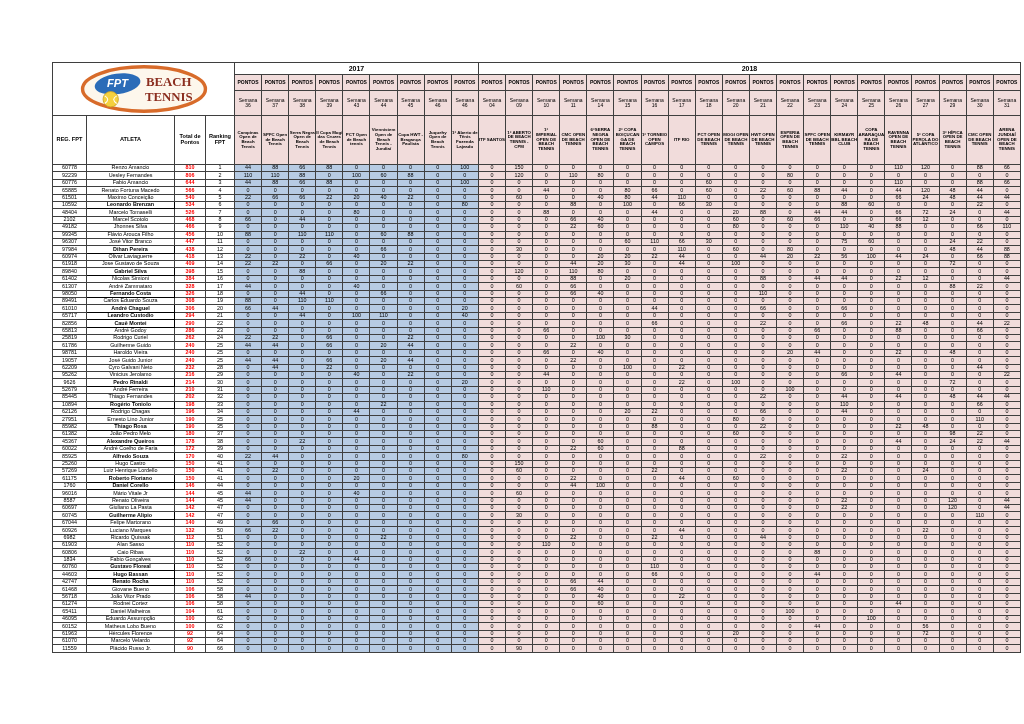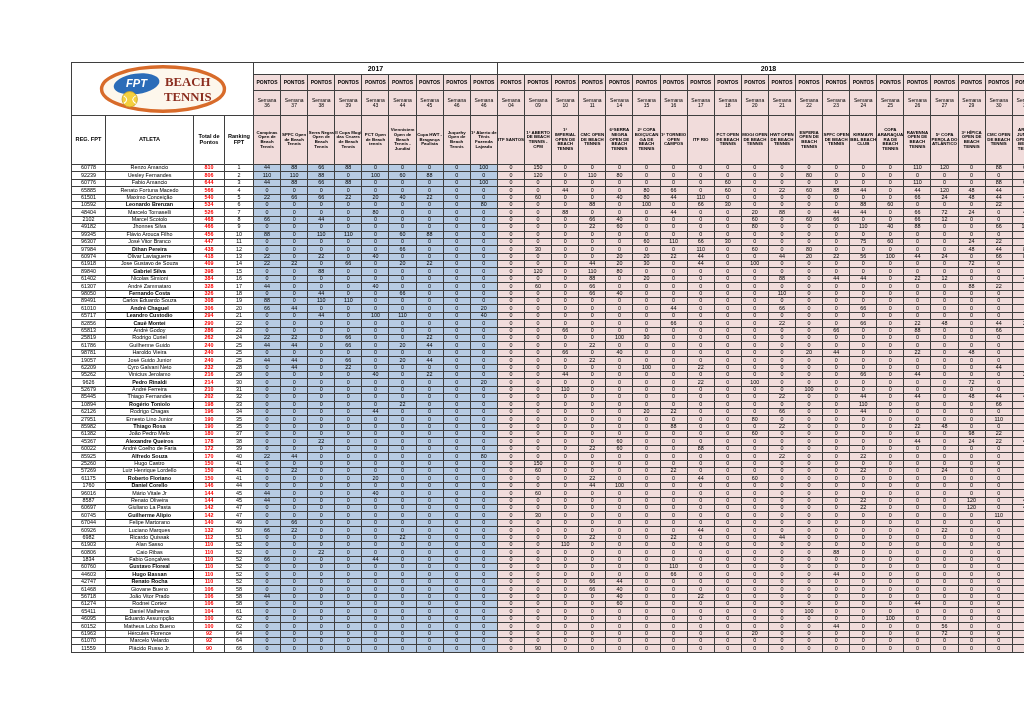--- a/index.html
+++ b/index.html
@@ -1,18 +1,18 @@
 <!DOCTYPE html>
 <html><head>
 <meta charset="utf-8">
 <style>
   html,body{margin:0;padding:0;background:#ffffff;}
   .page{position:relative;width:1024px;height:724px;background:#ffffff;overflow:hidden;
         font-family:"Liberation Sans", sans-serif;}
-  .table-wrap{position:absolute;left:71px;top:62px;width:947px;}
+  .table-wrap{position:absolute;left:52px;top:62px;width:947px;}
   table.rk{border-collapse:collapse;table-layout:fixed;width:969px;}
   table.rk td{border:0.5px solid #3f3f3f;padding:0;overflow:hidden;vertical-align:middle;
               text-align:center;line-height:1.05;}
   td.logo-cell{background:#ffffff;border:0.5px solid #3f3f3f;}
   td.year{background:#ffffff;font-weight:bold;font-size:7px;height:9px;}
   td.pontos{background:#f1dcdb;font-weight:bold;font-size:5px;height:12px;}
   td.semana{background:#f1dcdb;font-size:5px;height:20px;}
   td.tourn{background:#f1dcdb;font-weight:bold;font-size:4.4px;height:48px;
            word-wrap:break-word;padding:0 1px;}
   td.lbl{background:#ffffff;font-weight:bold;font-size:5.6px;}

